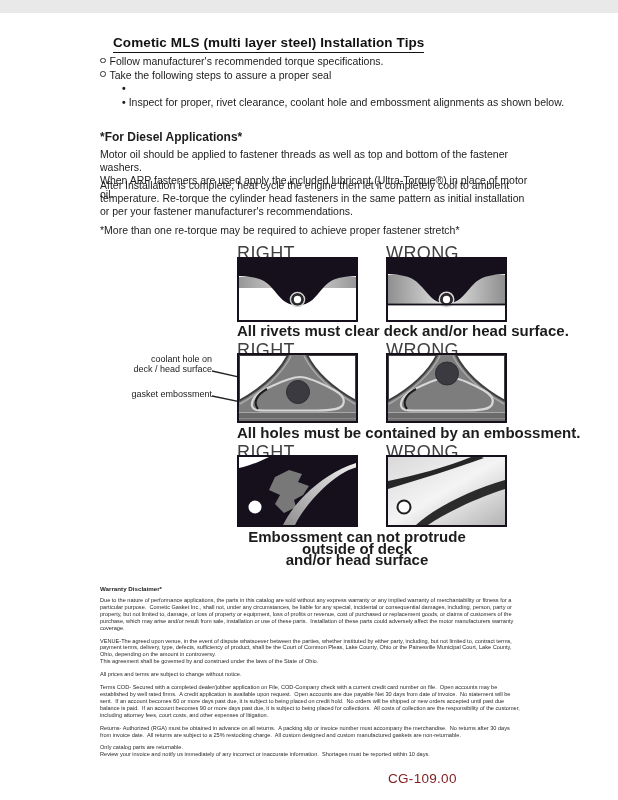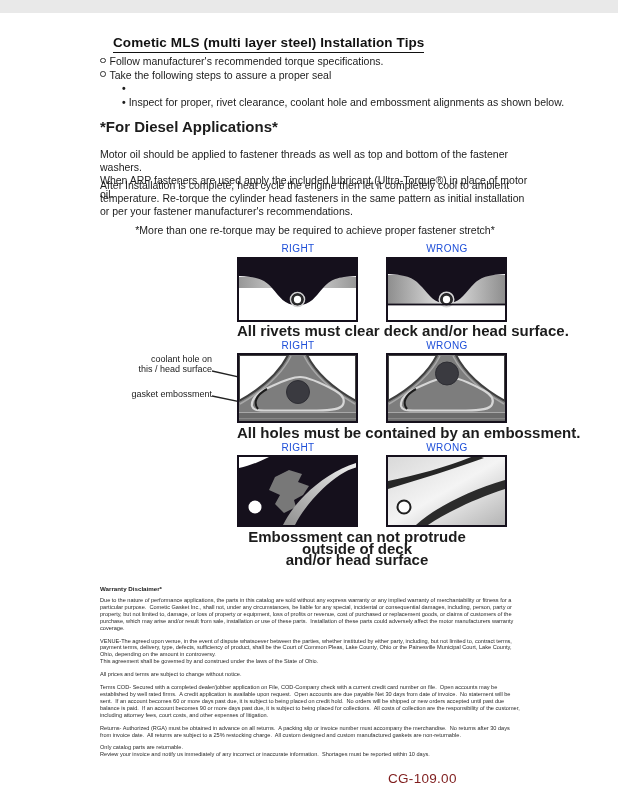--- a/index.html
+++ b/index.html
@@ -15,24 +15,24 @@
   }
   .tips { left:100px; top:42px; width:440px; font-size:10.5px; line-height:13.5px; }
   .bullet-row { display:flex; align-items:baseline; }
   .o-bullet {
     flex:0 0 auto; width:3.5px; height:3.5px; border:1.1px solid #333;
     border-radius:50%; margin-right:4px; position:relative; top:-1.5px; align-self:center;
   }
   .sub-row { margin-left:22px; }
   .dot-bullet { flex:0 0 auto; margin-right:3px; font-weight:bold; }
   .bullet-text { white-space:pre; }
-  .diesel-h { left:100px; top:105px; font-size:15px; font-weight:bold; }
+  .diesel-h { left:100px; top:117px; font-size:12px; font-weight:bold; }
   .body-p { left:100px; width:430px; font-size:10.5px; line-height:13.2px; white-space:pre-wrap; }
-  .p1 { top:135px; } .p2 { top:166px; } .p3 { top:211px;text-align:center; }
-  .rw-label { width:122px; text-align:center; font-size:10px; letter-spacing:0.4px; color:#1d4ed8; }
+  .p1 { top:135px; } .p2 { top:166px; } .p3 { top:211px; }
+  .rw-label { width:122px; font-size:18px; letter-spacing:0.4px; color:#404040; }
   .panel { width:117px; border:2.5px solid #15101c; background:#fff; font-size:0; }
   .cap { font-size:15px; font-weight:bold; line-height:11.5px; white-space:pre-wrap;text-align:center; }
   .colL { left:237px; } .colR { left:386px; }
   .ann { width:120px; text-align:right; font-size:9px; line-height:10px; white-space:pre-wrap; left:92px; }
   .legal { left:100px; top:572px; width:422px; }
   .legal h4 { margin:0 0 5px 0; font-size:6.2px; }
   .legal p { margin:0 0 6px 0; font-size:5.6px; line-height:6.9px; white-space:pre-wrap; color:#2a2a2a; }
   .page-code { left:388px; top:758px; font-size:13.5px; color:#7f1d1d; letter-spacing:0.3px; }
 </style>
 </head>
@@ -104,21 +104,21 @@
       <circle cx="58.5" cy="40.5" r="4.8" fill="#ffffff" stroke="#2a2a2a" stroke-width="2.3"></circle>
       <rect y="44.6" width="117" height="1.8" fill="#15101c"></rect>
     </svg>
   </div>
   <div class="abs cap colL" style="top:312px">All rivets must clear deck and/or head surface.</div>
 
   <div class="abs rw-label colL" style="top:327px">RIGHT</div>
   <div class="abs rw-label colR" style="top:327px">WRONG</div>
 
   <div class="abs ann" style="top:341px">coolant hole on
-this / head surface</div>
+deck / head surface</div>
   <div class="abs ann" style="top:376px">gasket embossment</div>
   <svg class="abs" style="left:212px; top:350px" width="90" height="48" viewBox="0 0 90 48">
     <line x1="0" y1="8" x2="84" y2="27" stroke="#222" stroke-width="1.3"></line>
     <line x1="0" y1="33" x2="48" y2="43" stroke="#222" stroke-width="1.3"></line>
   </svg>
 
   <div class="abs panel colL" style="top:340px">
     <svg width="117" height="66" viewBox="0 0 117 66">
       <rect width="117" height="66" fill="#7d7d7d"></rect>
       <path d="M0,0 H49 C41,16 25,32 0,46 Z" fill="#ffffff" stroke="#3f3f3f" stroke-width="2"></path>

